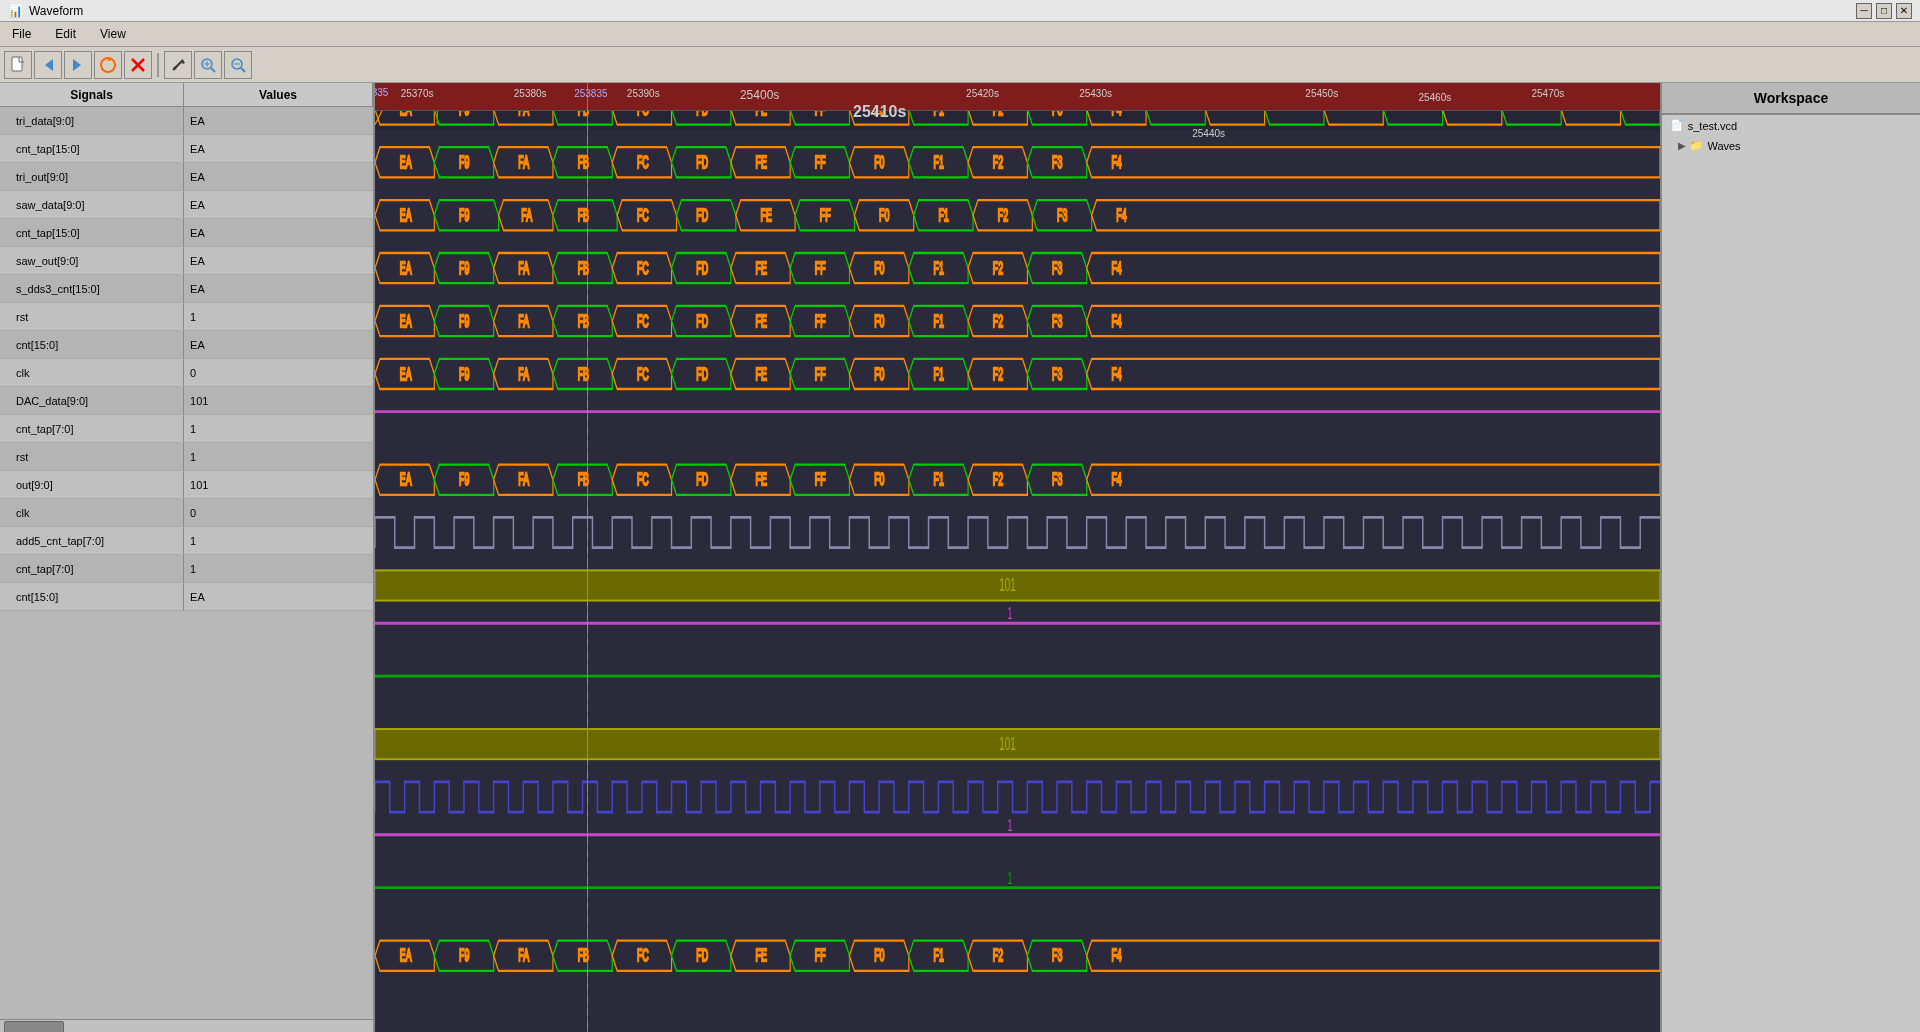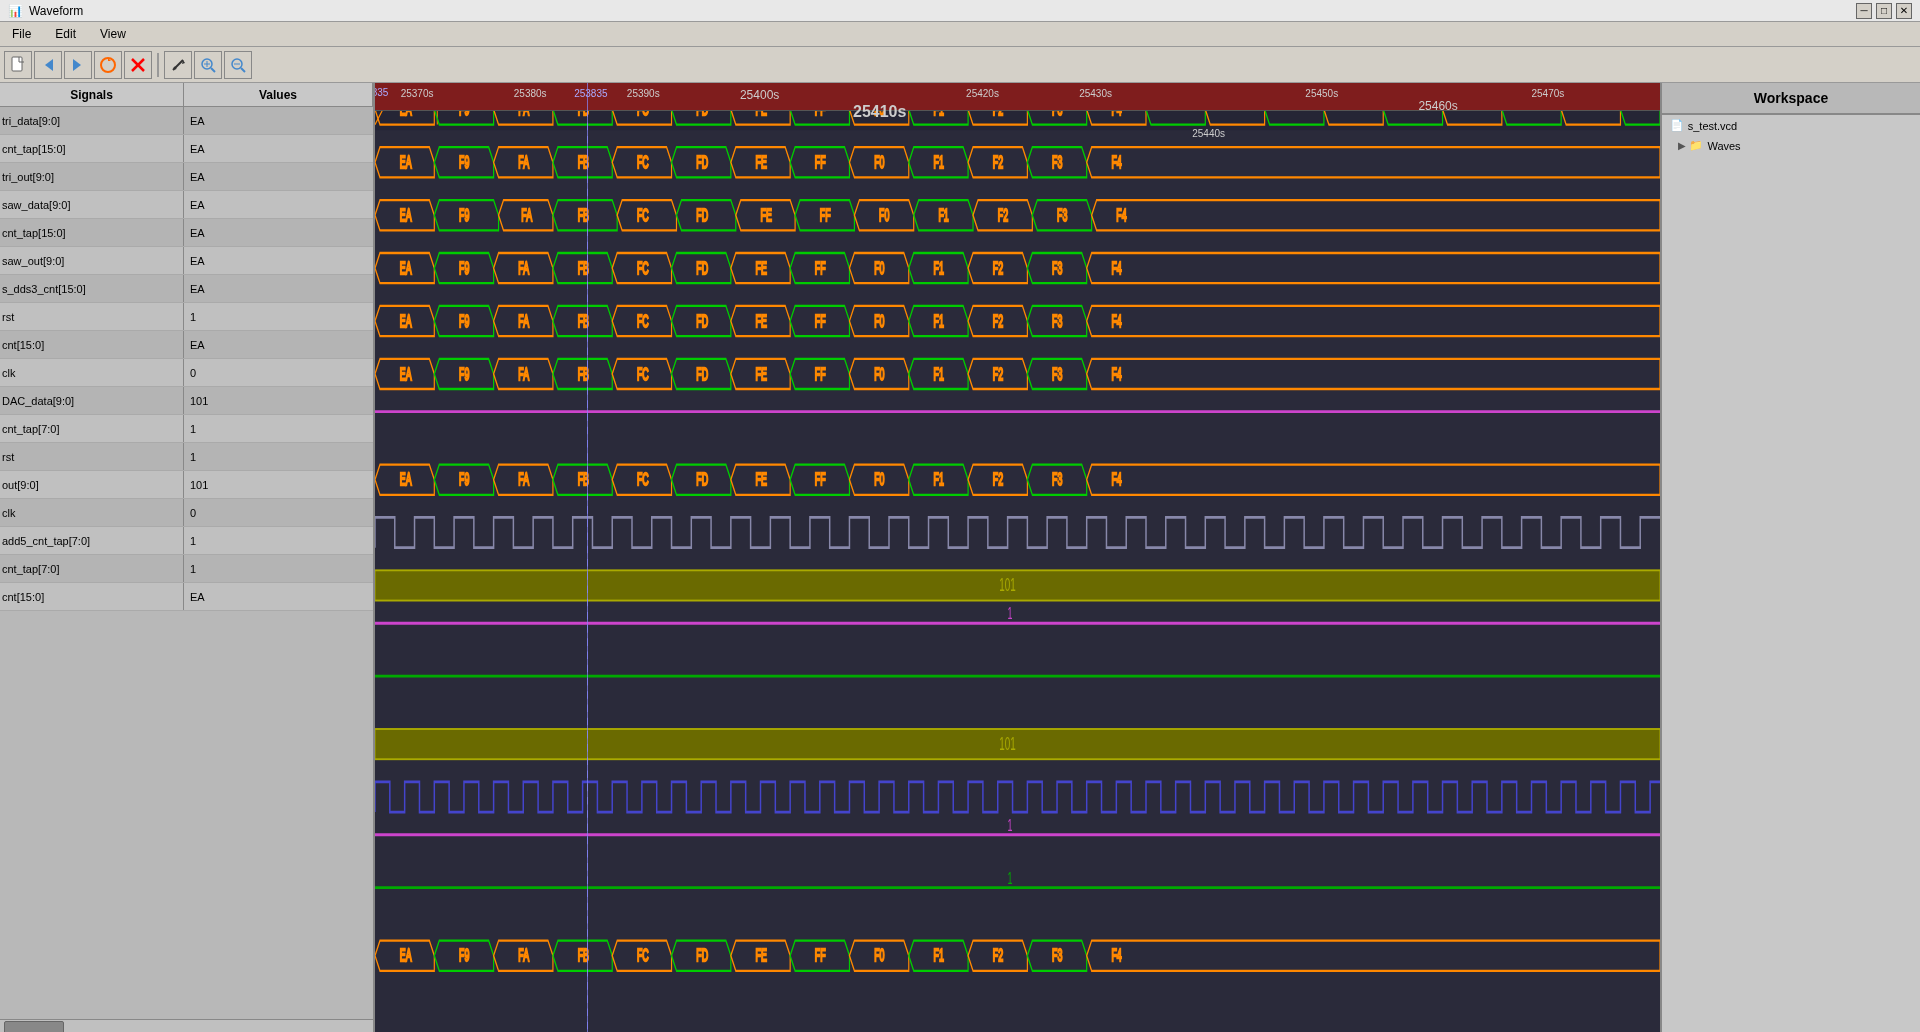--- a/index.html
+++ b/index.html
@@ -83,21 +83,21 @@
     #signal-rows { flex: 1; overflow: hidden; }
     .signal-row {
       display: flex;
       height: 28px;
       border-bottom: 1px solid #aaa;
     }
     .signal-row:nth-child(even) { background: #c0c0c0; }
     .signal-row:nth-child(odd) { background: #b4b4b4; }
     .signal-name {
       width: 185px;
-      padding: 0 2px;
+      padding: 0 16px;
       display: flex; align-items: center;
       border-right: 1px solid #888;
       font-size: 11px;
       color: #000;
       white-space: nowrap;
     }
     .signal-value {
       width: 190px;
       padding: 0 6px;
       display: flex; align-items: center;
@@ -683,21 +683,21 @@
       <div style="position:absolute; top:0; left:0; right:0; height:28px; background:#7f1d1d; border-bottom:1px solid #555; pointer-events:none;">
         <div style="position:absolute; left:2%; color:#ccc; font-size:10px; top:5px;">25370s</div>
         <div style="position:absolute; left:10.8%; color:#ccc; font-size:10px; top:5px;">25380s</div>
         <div style="position:absolute; left:19.6%; color:#ccc; font-size:10px; top:5px;">25390s</div>
         <div style="position:absolute; left:28.4%; color:#ccc; font-size:12px; top:5px;">25400s</div>
         <div style="position:absolute; left:37.2%; color:#ccc; font-size:16px; top:20px;font-weight:bold;">25410s</div>
         <div style="position:absolute; left:46%; color:#ccc; font-size:10px; top:5px;">25420s</div>
         <div style="position:absolute; left:54.8%; color:#ccc; font-size:10px; top:5px;">25430s</div>
         <div style="position:absolute; left:63.6%; color:#ccc; font-size:10px; top:5px;margin-top:40px;">25440s</div>
         <div style="position:absolute; left:72.4%; color:#ccc; font-size:10px; top:5px;">25450s</div>
-        <div style="position:absolute; left:81.2%; color:#ccc; font-size:12px; top:16px;">25460s</div>
+        <div style="position:absolute; left:81.2%; color:#ccc; font-size:10px; top:9px;">25460s</div>
         <div style="position:absolute; left:90%; color:#ccc; font-size:10px; top:5px;">25470s</div>
 
         <div style="position:absolute; left:15.5%; color:#aaaaff; font-size:10px; top:5px;">253835</div>
       </div>
     </div>
 
     <div id="wave-hscroll" style="height:16px; background:#555; position:relative;">
       <div style="position:absolute; left:15%; width:8px; height:14px; top:1px; background:#888; border:1px solid #aaa;"></div>
     </div>
   </div>

